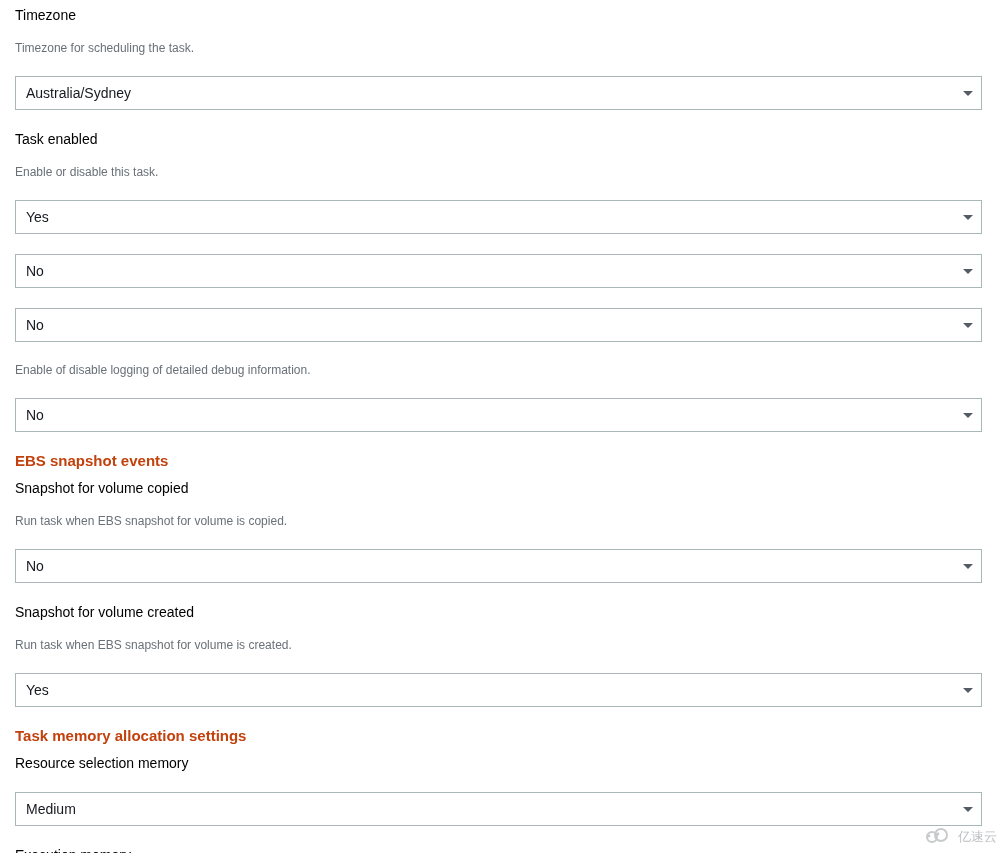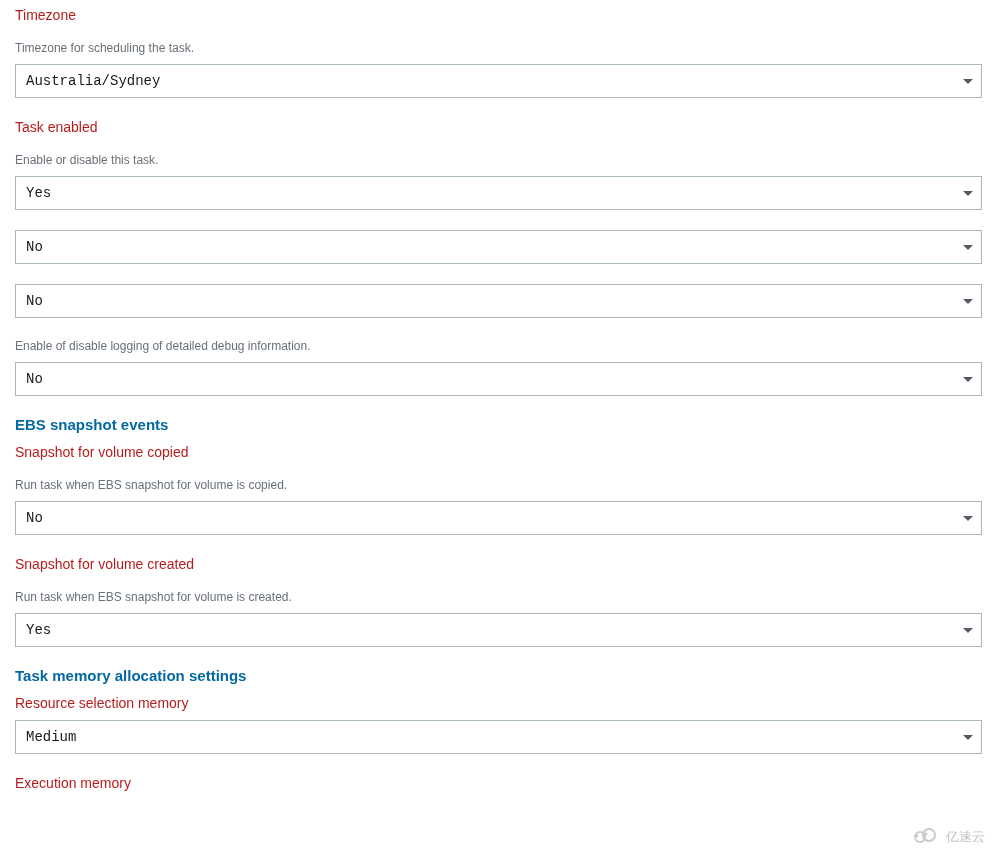--- a/index.html
+++ b/index.html
@@ -14,64 +14,63 @@
   .page {
     padding: 6px 15px 20px 15px;
     box-sizing: border-box;
     width: 997px;
   }
   .field {
     margin-bottom: 20px;
   }
   .field-label {
     font-size: 14px;
-    color: #b91c1c;
+    color: #000000;
     font-weight: 400;
     line-height: 18px;
   }
   .field-desc {
     font-size: 12px;
     color: #687078;
     line-height: 16px;
     margin-top: 16px;
   }
   .select {
-    margin-top: 8px;
+    margin-top: 20px;
     height: 32px;
     border: 1px solid #aab7b8;
     border-radius: 0;
     display: flex;
     align-items: center;
     justify-content: space-between;
     padding: 0 8px 0 10px;
     cursor: pointer;
     background: #fff;
-    font-family: Liberation Mono, monospace;
   }
   .select-value {
     font-size: 14px;
     color: #16191f;
   }
   .caret {
     width: 0;
     height: 0;
     border-left: 5px solid transparent;
     border-right: 5px solid transparent;
     border-top: 5px solid #545b64;
   }
   .section-header {
     font-size: 15px;
     font-weight: 700;
-    color: #0369a1;
+    color: #c2410c;
     margin-top: 10px;
     margin-bottom: 10px;
   }
   .watermark {
     position: fixed;
-    right: 12px;
+    right: 0;
     bottom: 6px;
     display: flex;
     align-items: center;
     gap: 6px;
     color: #b5b8ba;
     font-size: 13px;
     font-weight: 500;
     opacity: 0.9;
   }
   .wm-icon {

